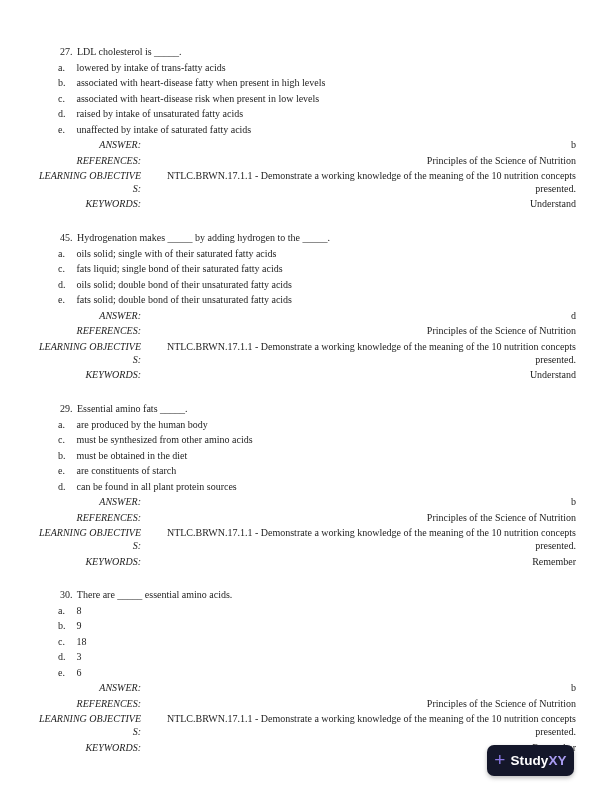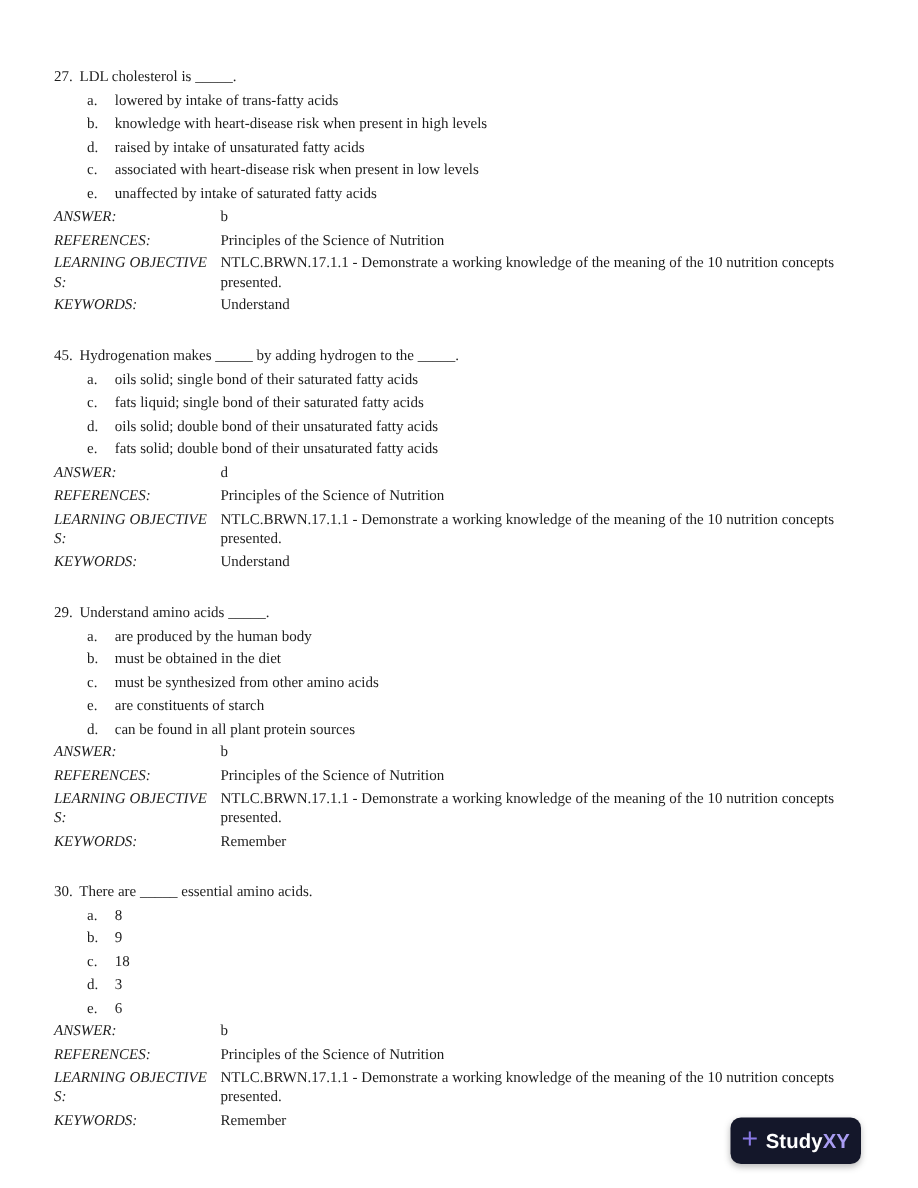--- a/index.html
+++ b/index.html
@@ -18,36 +18,38 @@
     color: #1d1d1d;
     padding: 44px 36px 0 36px;
     overflow: hidden;
   }
   .q-block {
     margin-bottom: 19px;
   }
   .q-title {
     line-height: 15.5px;
     white-space: nowrap;
+    margin-left: 24px;
   }
   .q-num {
     display: inline-block;
     margin-right: 2px;
   }
   .opt {
     margin-left: 22px;
     line-height: 15.5px;
     white-space: nowrap;
   }
   .opt-label {
     display: inline-block;
     width: 16px;
   }
   .meta {
     margin-top: 2px;
+    text-align: right;
   }
   .meta-row {
     display: flex;
     align-items: flex-start;
     line-height: 12.9px;
     margin-bottom: 2.6px;
   }
   .meta-label {
     width: 105px;
     flex-shrink: 0;
@@ -97,29 +99,29 @@
     <div class="q-title">
       <span class="q-num">27.</span>
       <span>LDL cholesterol is _____.</span>
     </div>
     <div class="opt">
       <span class="opt-label">a.</span>
       <span>lowered by intake of trans-fatty acids</span>
     </div>
     <div class="opt">
       <span class="opt-label">b.</span>
-      <span>knowledge with heart-disease risk when present in high levels</span>
+      <span>associated with heart-disease fatty when present in high levels</span>
+    </div>
+    <div class="opt">
+      <span class="opt-label">c.</span>
+      <span>associated with heart-disease risk when present in low levels</span>
     </div>
     <div class="opt">
       <span class="opt-label">d.</span>
       <span>raised by intake of unsaturated fatty acids</span>
-    </div>
-    <div class="opt">
-      <span class="opt-label">c.</span>
-      <span>associated with heart-disease risk when present in low levels</span>
     </div>
     <div class="opt">
       <span class="opt-label">e.</span>
       <span>unaffected by intake of saturated fatty acids</span>
     </div>
     <div class="meta">
       <div class="meta-row">
         <span class="meta-label">ANSWER:</span>
         <span class="meta-value">b</span>
       </div>
@@ -138,21 +140,21 @@
     </div>
   </section>
 
   <section class="q-block">
     <div class="q-title">
       <span class="q-num">45.</span>
       <span>Hydrogenation makes _____ by adding hydrogen to the _____.</span>
     </div>
     <div class="opt">
       <span class="opt-label">a.</span>
-      <span>oils solid; single bond of their saturated fatty acids</span>
+      <span>oils solid; single with of their saturated fatty acids</span>
     </div>
     <div class="opt">
       <span class="opt-label">c.</span>
       <span>fats liquid; single bond of their saturated fatty acids</span>
     </div>
     <div class="opt">
       <span class="opt-label">d.</span>
       <span>oils solid; double bond of their unsaturated fatty acids</span>
     </div>
     <div class="opt">
@@ -175,33 +177,33 @@
       <div class="meta-row">
         <span class="meta-label">KEYWORDS:</span>
         <span class="meta-value">Understand</span>
       </div>
     </div>
   </section>
 
   <section class="q-block">
     <div class="q-title">
       <span class="q-num">29.</span>
-      <span>Understand amino acids _____.</span>
+      <span>Essential amino fats _____.</span>
     </div>
     <div class="opt">
       <span class="opt-label">a.</span>
       <span>are produced by the human body</span>
+    </div>
+    <div class="opt">
+      <span class="opt-label">c.</span>
+      <span>must be synthesized from other amino acids</span>
     </div>
     <div class="opt">
       <span class="opt-label">b.</span>
       <span>must be obtained in the diet</span>
-    </div>
-    <div class="opt">
-      <span class="opt-label">c.</span>
-      <span>must be synthesized from other amino acids</span>
     </div>
     <div class="opt">
       <span class="opt-label">e.</span>
       <span>are constituents of starch</span>
     </div>
     <div class="opt">
       <span class="opt-label">d.</span>
       <span>can be found in all plant protein sources</span>
     </div>
     <div class="meta">

